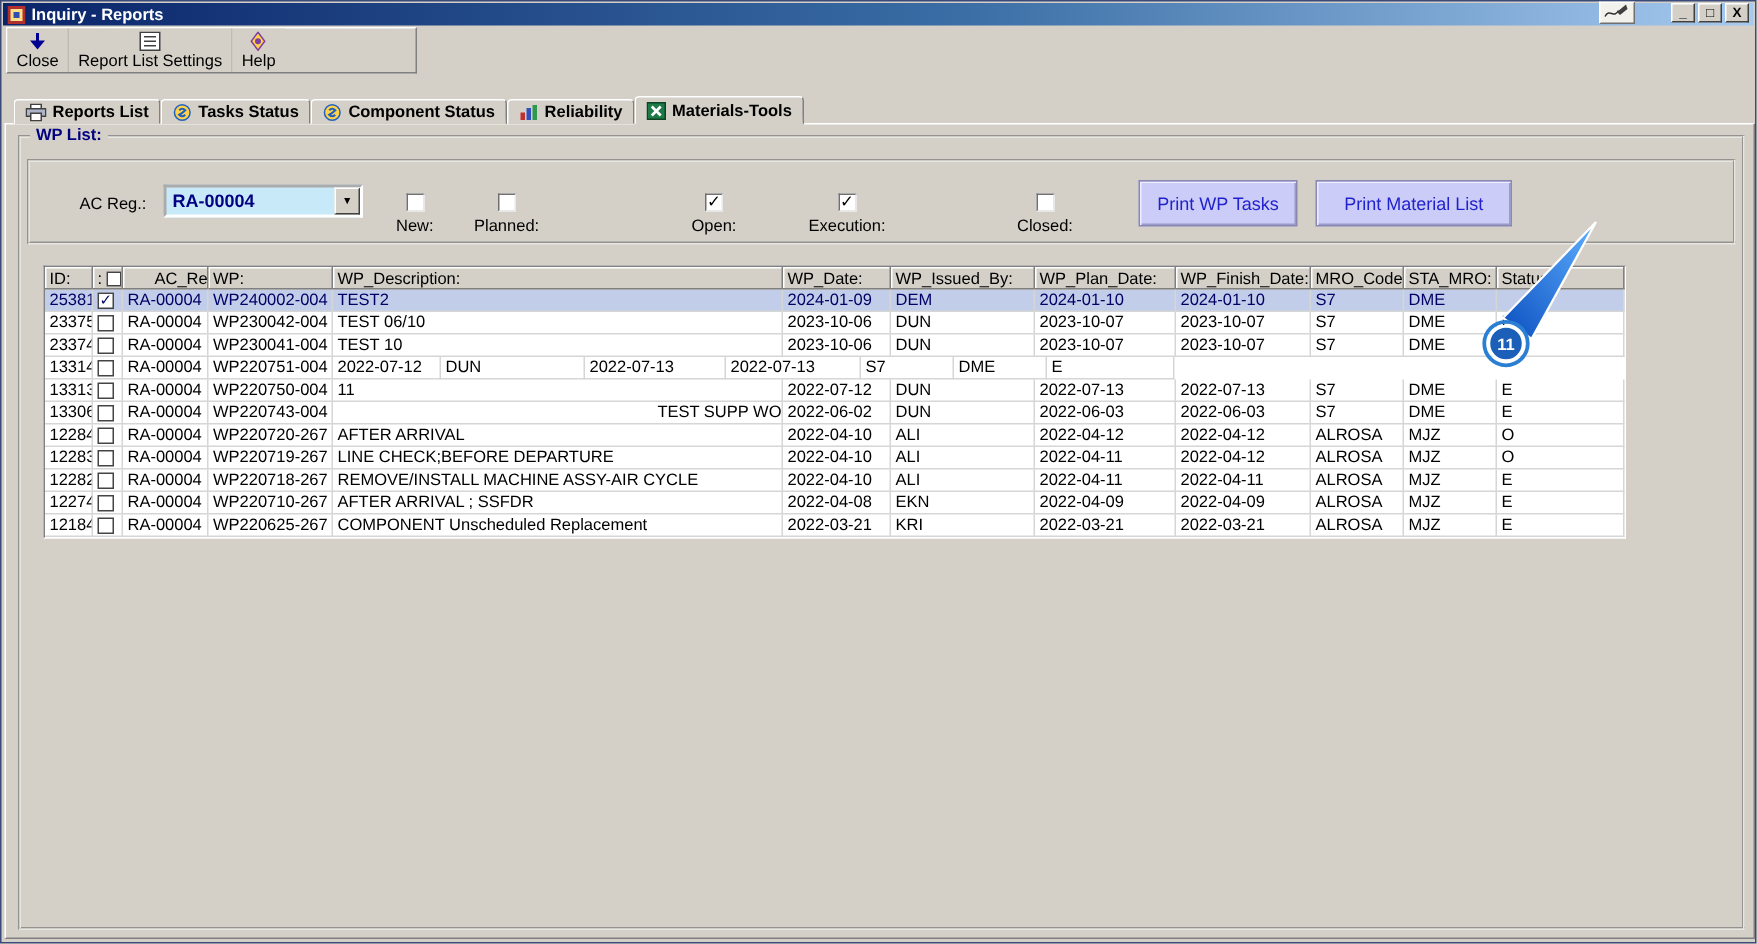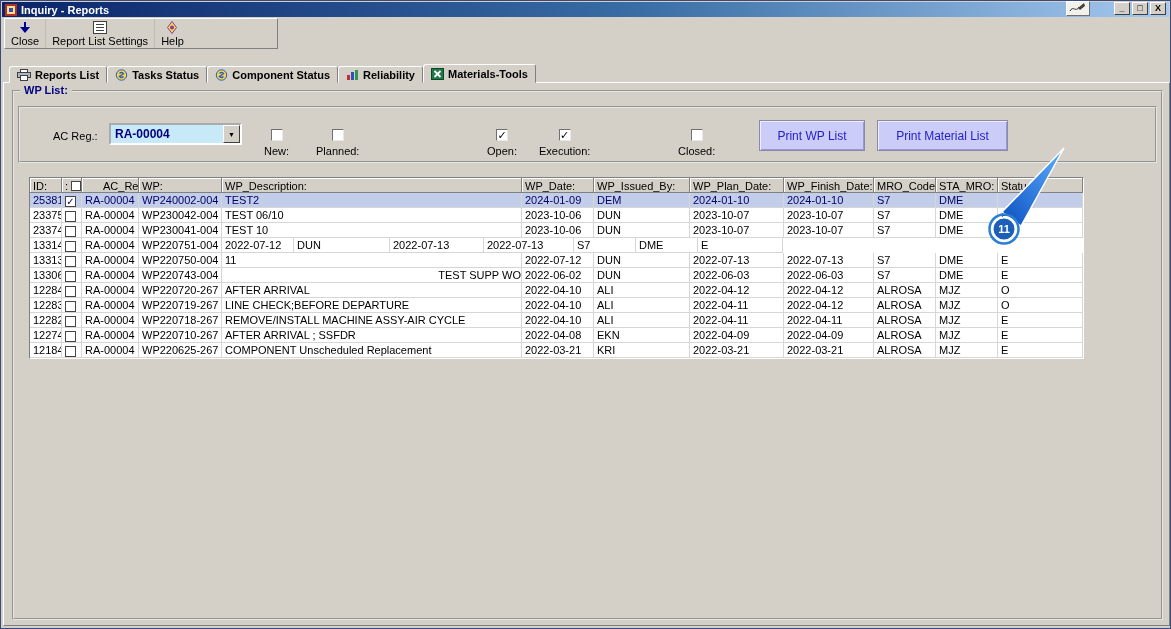--- a/index.html
+++ b/index.html
@@ -243,34 +243,34 @@
         </div>
 
         <label class="chk" style="left:244px;">
           <span class="box"></span>
           <span>New:</span>
         </label>
         <label class="chk" style="left:296px;">
           <span class="box"></span>
           <span>Planned:</span>
         </label>
-        <label class="chk" style="left:467px;">
+        <label class="chk" style="left:441px;">
           <span class="box checked"></span>
           <span>Open:</span>
         </label>
         <label class="chk" style="left:519px;">
           <span class="box checked"></span>
           <span>Execution:</span>
         </label>
         <label class="chk" style="left:658px;">
           <span class="box"></span>
           <span>Closed:</span>
         </label>
 
-        <button class="pbtn" style="left:739px; width:106px;">Print WP List</button>
+        <button class="pbtn" style="left:739px; width:106px;">Print WP Tasks</button>
         <button class="pbtn" style="left:857px; width:131px;">Print Material List</button>
       </div>
 
       <div class="grid">
           <div class="tr thead">
             <div class="th" style="width: 32px;">
               <span>ID:</span>
             </div>
             <div class="th" style="width: 20px;">
               <span>:</span>

